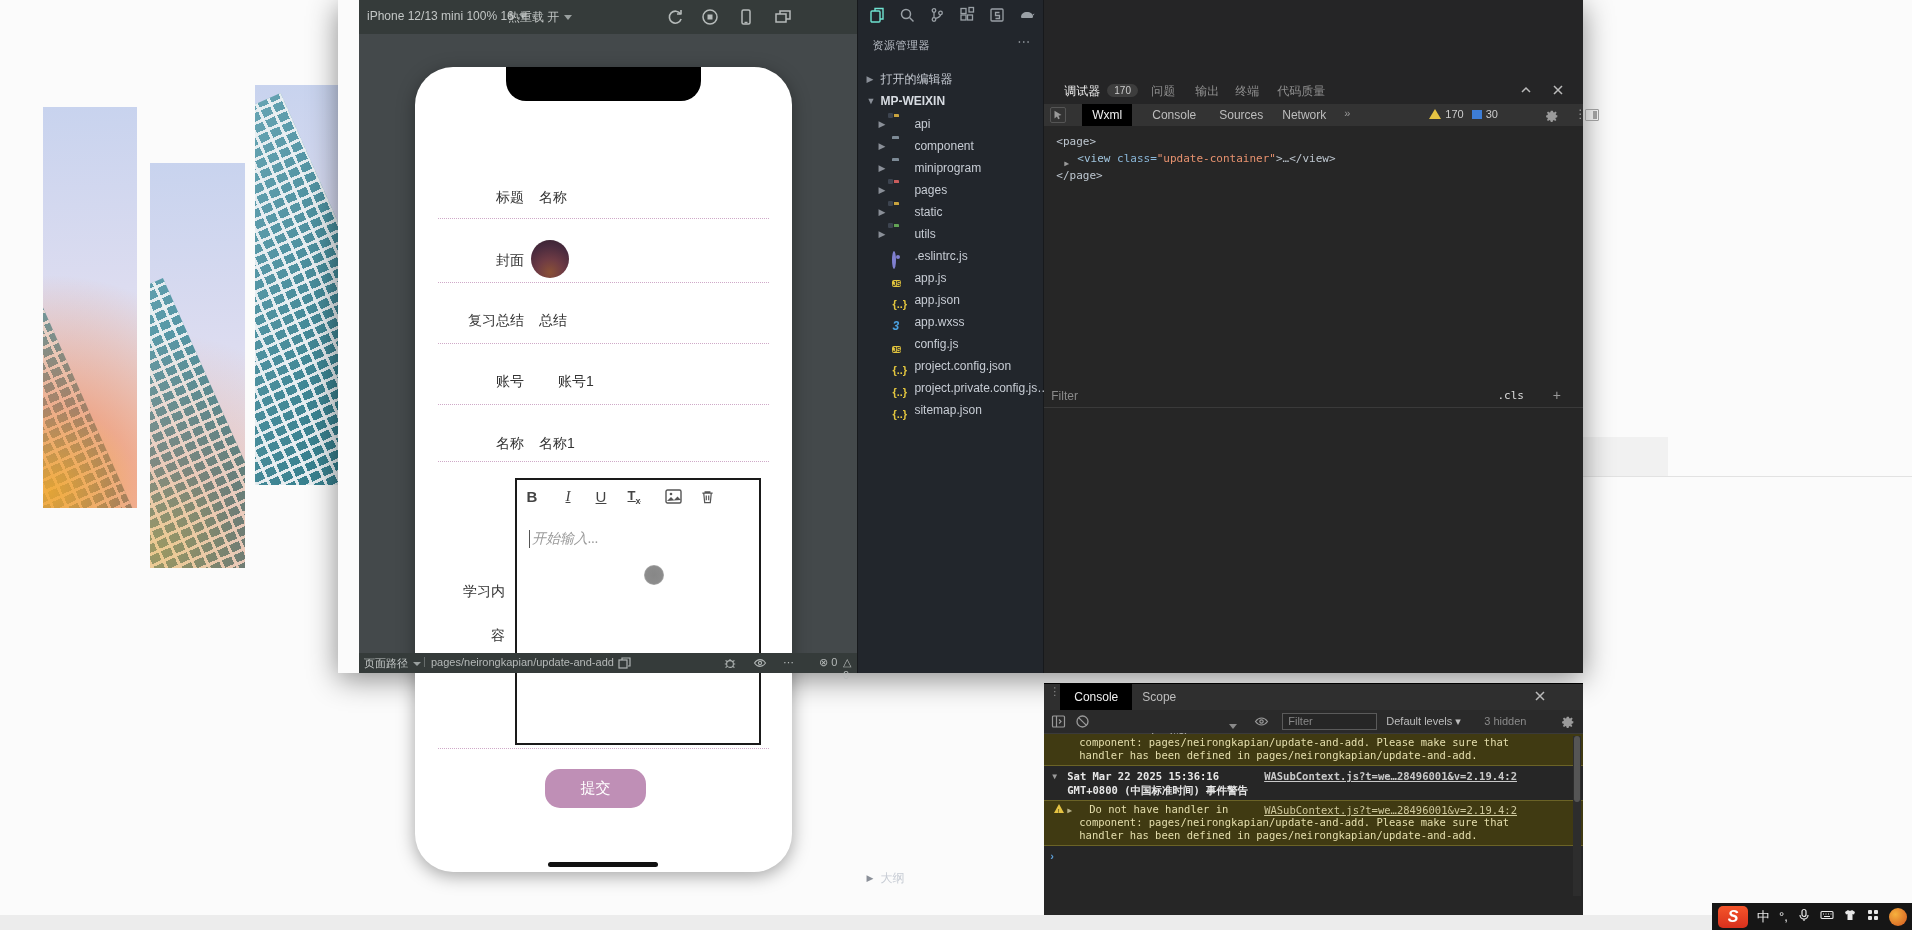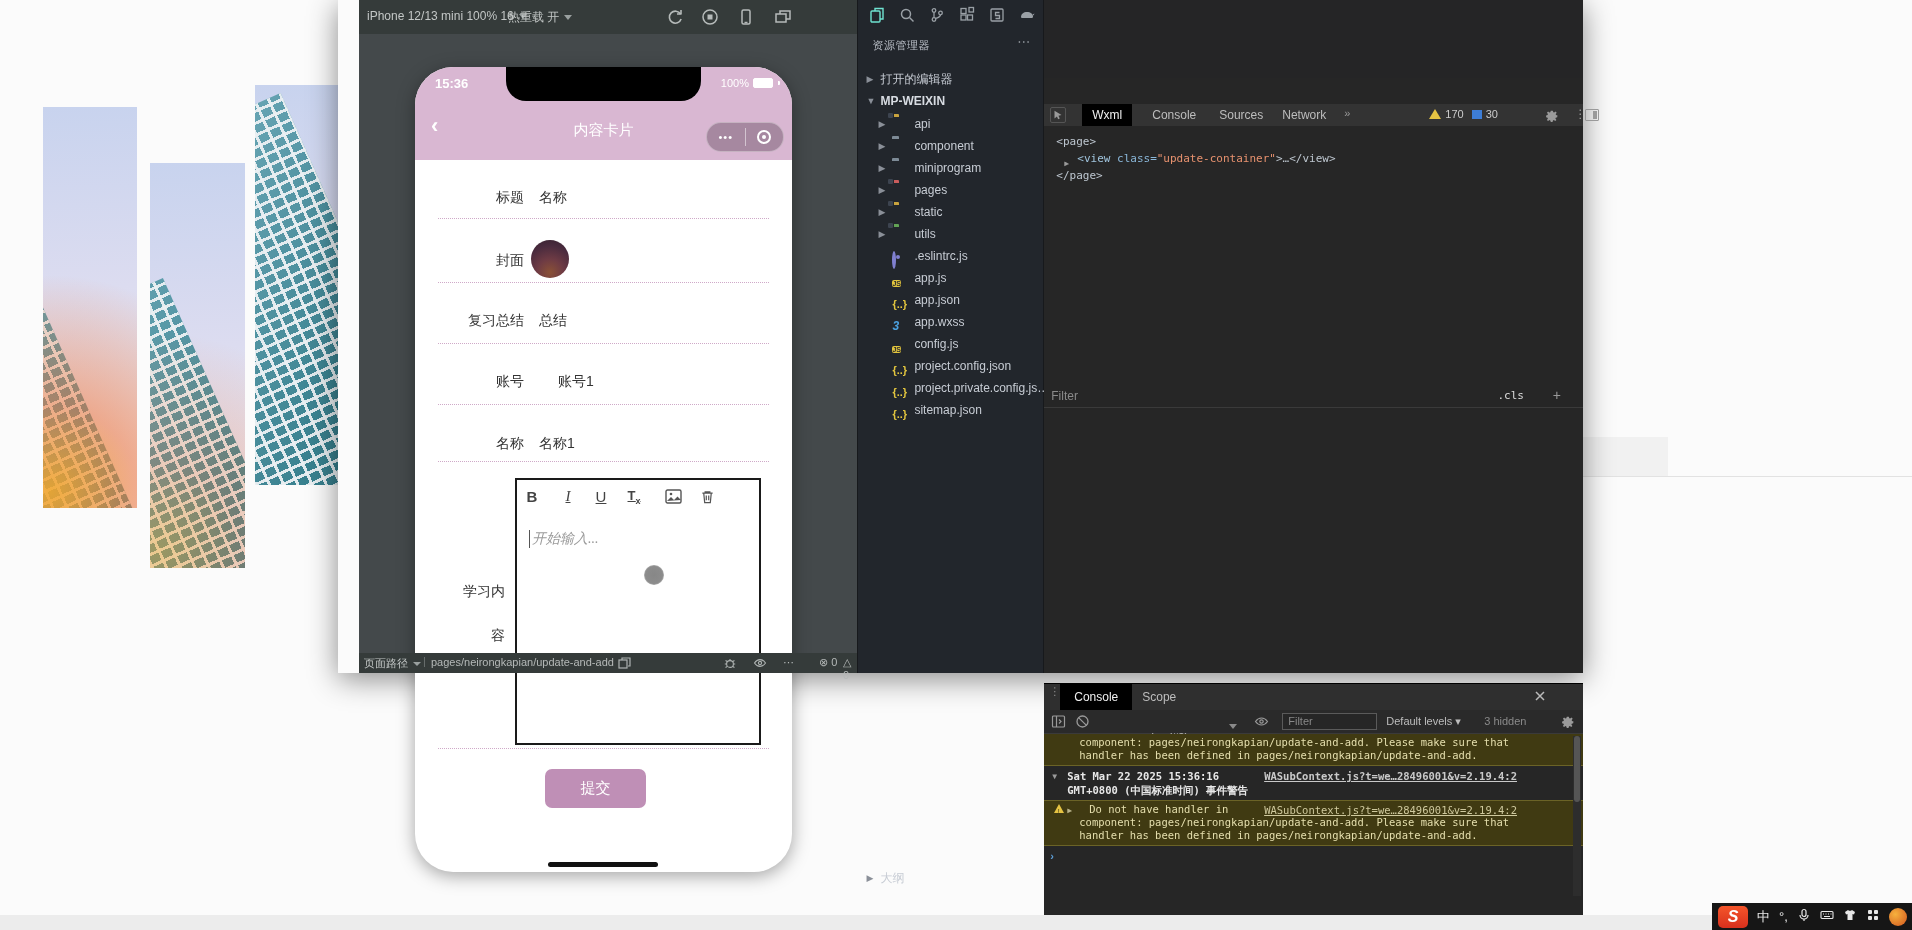--- a/index.html
+++ b/index.html
@@ -81,21 +81,21 @@
   .ed-tx sub { font-size:9px; }
   .ed-svg { position:absolute; top:9px; width:17px; height:15px; color:#555; }
   .ed-svg svg { width:100%; height:100%; }
   .ed-ph { position:absolute; left:12px; top:50px; font-size:14px; color:#9a9a9a; font-style:italic;
     border-left:1px solid #555; padding-left:2px; font-family:"Liberation Serif",serif; }
   .touch-dot { position:absolute; left:229px; top:498px; width:20px; height:20px; border-radius:50%;
     background:radial-gradient(circle,#878787 0%,#8c8c8c 60%,rgba(140,140,140,0) 100%); }
   .ed-label { position:absolute; left:40px; width:50px; text-align:right; font-size:14px; color:#333; }
 
   .submit { position:absolute; left:130px; top:702px; width:101px; height:39px; background:#bf8fb6;
-    border:none; border-radius:7px; color:#fff; font-size:15px; font-family:inherit; }
+    border:none; border-radius:15px; color:#fff; font-size:15px; font-family:inherit; }
   .homebar { position:absolute; left:133px; top:795px; width:110px; height:5px; background:#111; border-radius:3px; }
 
   
   .act-row { height:30px; position:relative; }
   .act-ic { position:absolute; top:6px; width:18px; height:18px; color:#9aa0a6; }
   .act-ic svg { width:100%; height:100%; }
   .exp-head { position:absolute; left:0; top:32px; width:100%; height:24px; color:#b9bec6; font-size:11px; }
   .exp-head .t { position:absolute; left:14px; top:6px; letter-spacing:.5px; }
   .exp-head .more { position:absolute; right:12px; top:2px; color:#9aa0a6; font-size:13px; letter-spacing:1px; }
   .trow { position:absolute; left:0; width:100%; height:22px; color:#c7ccd4; font-size:12px; line-height:22px; }
@@ -250,37 +250,20 @@
       <span class="tb-ic" style="left:414px;">
         <svg viewBox="0 0 20 20" fill="none" stroke="currentColor" stroke-width="1.5">
             <rect x="3" y="7" width="10" height="8"></rect>
             <path d="M7 7V4h10v8h-4"></path>
           </svg>
       </span>
     </div>
 
     <div class="sim-canvas">
       <div id="phone">
-        <div class="ph-header">
-          <span class="ph-time">15:36</span>
-          <span class="ph-batt">
-            <span>100%</span>
-            <span class="batt-body"></span>
-              <span class="batt-tip"></span>
-          </span>
-          <span class="ph-back">‹</span>
-          <span class="ph-title">内容卡片</span>
-          <span class="capsule">
-            <span class="cap-dots">•••</span>
-            <span class="cap-div"></span>
-            <span class="cap-circ">
-                <span class="o"></span>
-              </span>
-          </span>
-        </div>
         <div class="notch"></div>
 
         <span class="frow-label" style="top:122px;">标题</span>
         <span class="frow-value" style="top:122px;">名称</span>
         <div class="fdiv" style="top:151px;"></div>
 
         <span class="frow-label" style="top:185px;">封面</span>
         <div class="avatar"></div>
         <div class="fdiv" style="top:215px;"></div>
 
@@ -477,20 +460,37 @@
 
     <div class="outline-row">
       <span class="chev">▶</span>
       <span class="nm">大纲</span>
     </div>
   </div>
 
   <div class="dbg-col">
     <div class="dbg-top"></div>
 
+    <div class="dbg-tabs">
+      <span class="dtab active" style="left:20px;"><span>调试器</span><span class="badge">170</span></span>
+      <span class="dtab" style="left:107px;">问题</span>
+      <span class="dtab" style="left:151px;">输出</span>
+      <span class="dtab" style="left:191px;">终端</span>
+      <span class="dtab" style="left:233px;">代码质量</span>
+      <span class="win-ic" style="right:50px;">
+        <svg viewBox="0 0 14 14" fill="none" stroke="currentColor" stroke-width="1.5">
+            <path d="M3 9l4-4 4 4"></path>
+          </svg>
+      </span>
+      <span class="win-ic" style="right:18px;">
+        <svg viewBox="0 0 14 14" fill="none" stroke="currentColor" stroke-width="1.5">
+            <path d="M3 3l8 8M11 3l-8 8"></path>
+          </svg>
+      </span>
+    </div>
 
     <div class="dev-row">
       <span class="insp">
         <svg viewBox="0 0 16 16" fill="currentColor">
             <path d="M4 3l8 5-3.5.8L10 12l-1.8.8-1.4-3.2L4 12z"></path>
           </svg>
       </span>
       <span class="dvtab active" style="left:38px;">Wxml</span>
       <span class="dvtab" style="left:98px;">Console</span>
       <span class="dvtab" style="left:165px;">Sources</span>

